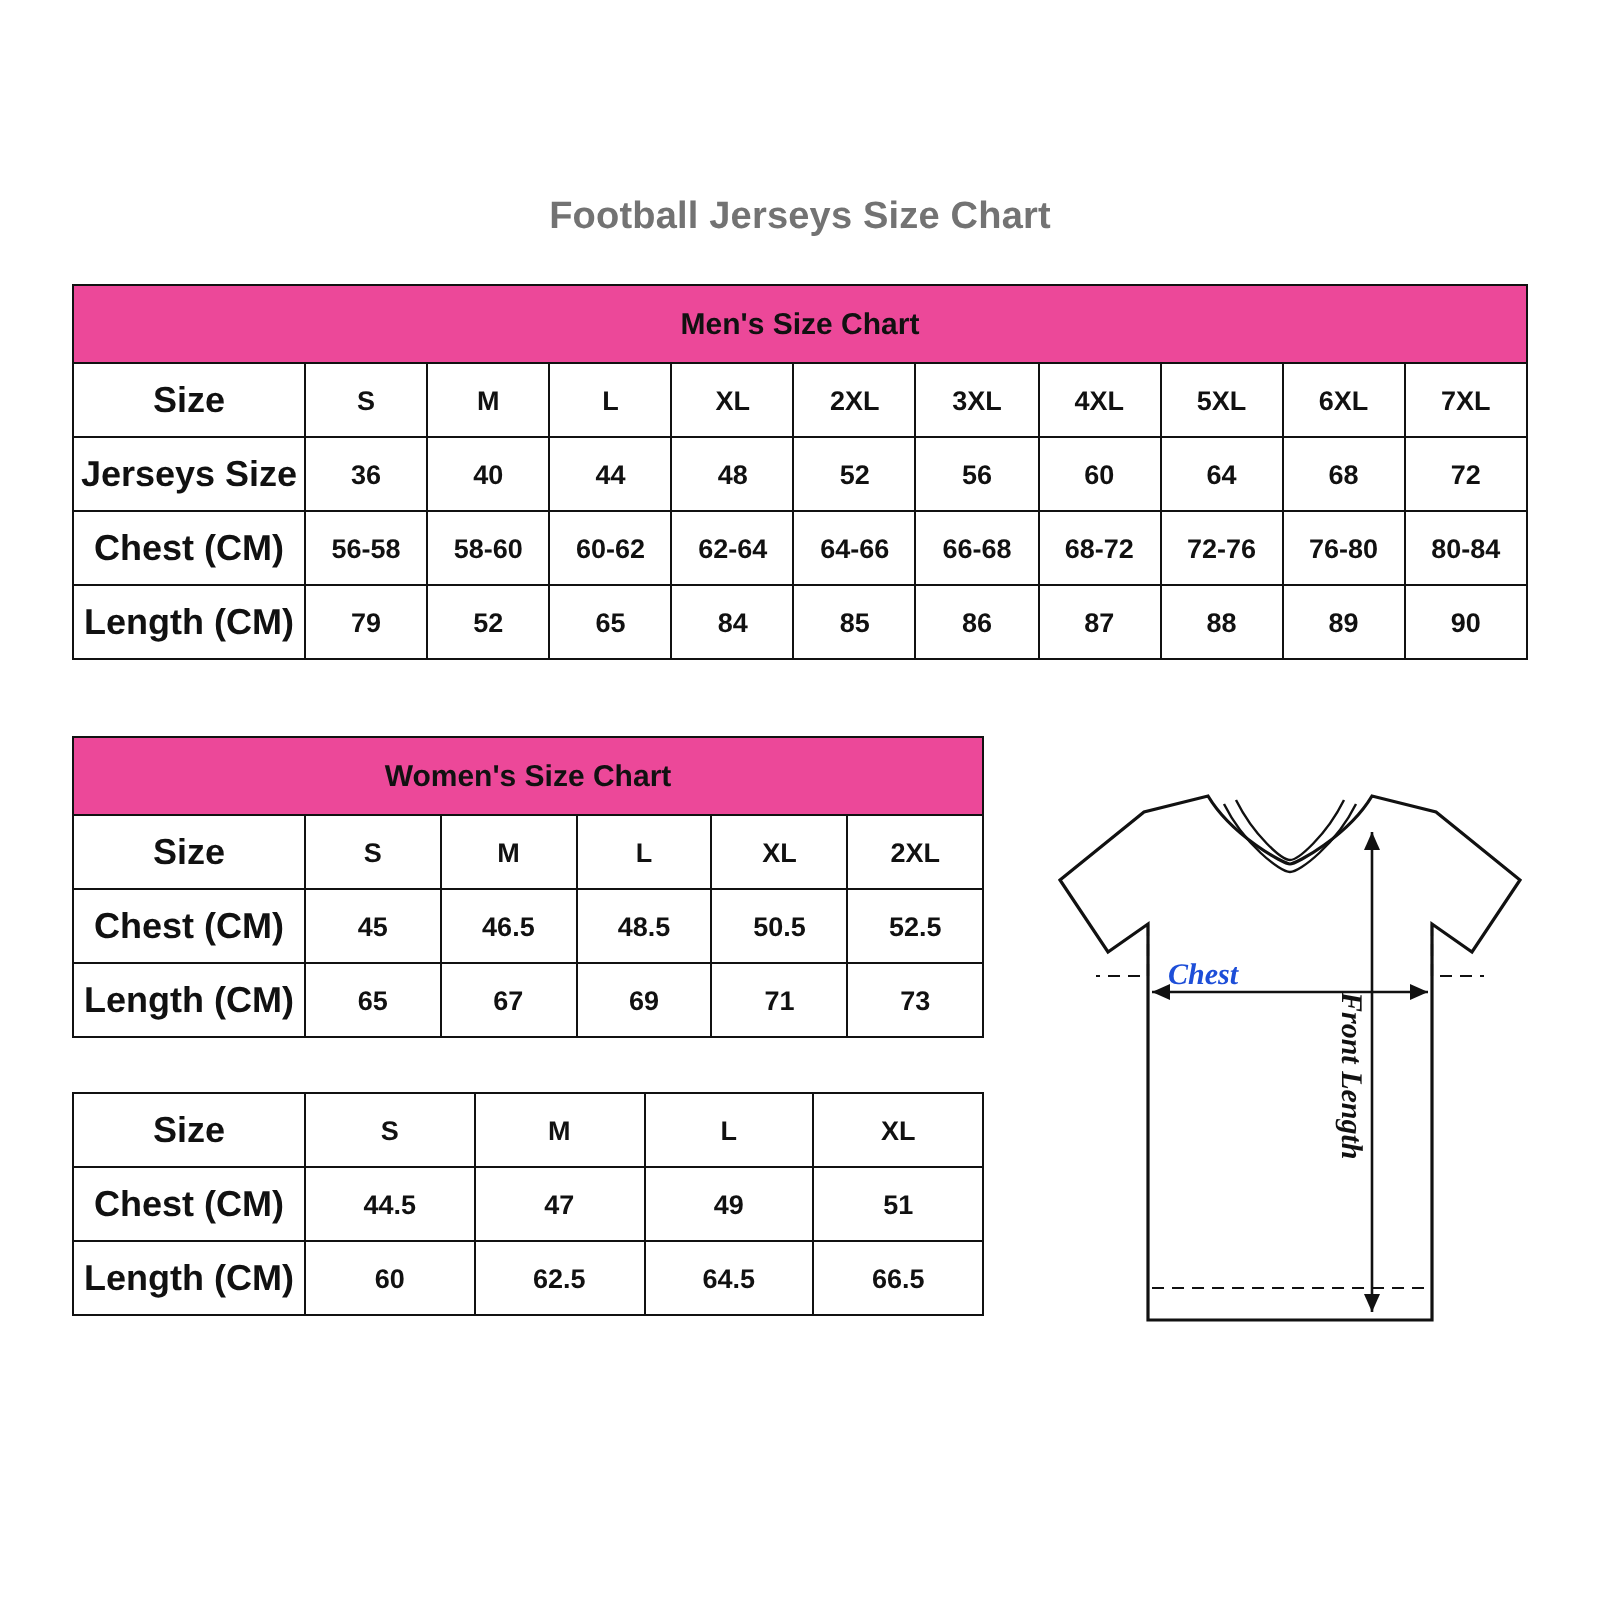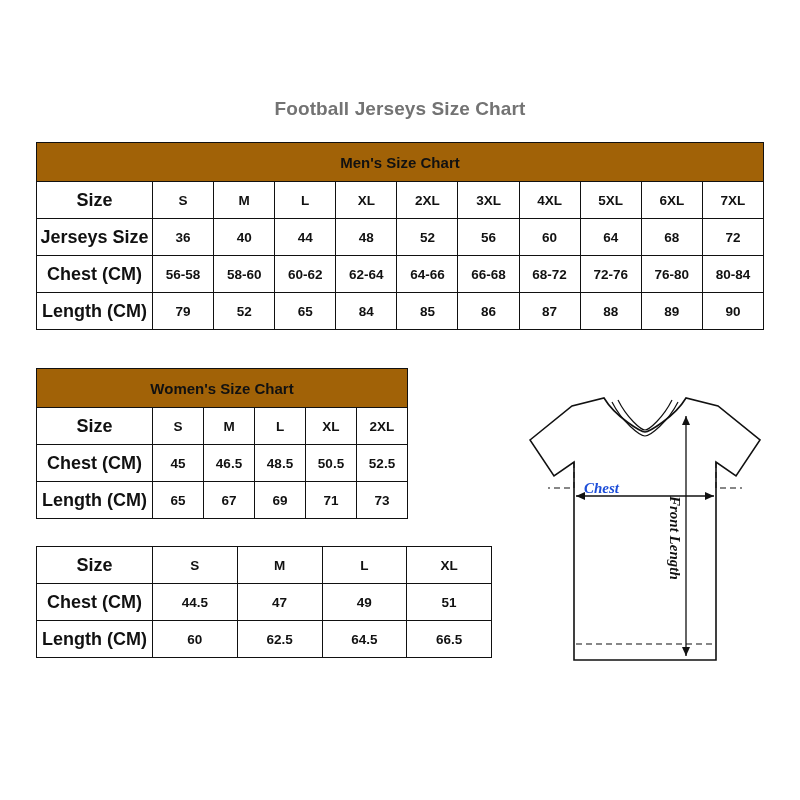--- a/index.html
+++ b/index.html
@@ -42,21 +42,21 @@
     border: 1px solid #111111;
     text-align: center;
     vertical-align: middle;
     font-size: 13.5px;
     font-weight: bold;
     color: #111111;
     padding: 0;
     height: 36px;
   }
   table.size-table .hdr-band {
-    background: #a16207;
+    background: #ec4899;
     font-size: 15px;
     font-weight: bold;
     height: 38px;
     margin-top: 21px;
   }
   table.size-table .rowlabel {
     font-size: 18px;
     margin-top: 40px;
   }
 
@@ -70,21 +70,21 @@
   #mens-wrap table { width: 728px; }
   #mens-wrap col.lbl { width: 116px; }
 
   
   #womens-wrap {
     position: absolute;
     left: 36px;
     top: 368px;
     width: 456px;
   }
-  #womens-wrap table { width: 372px; }
+  #womens-wrap table { width: 456px; }
   #womens-wrap col.lbl { width: 116px; }
 
   
   #youth-wrap {
     position: absolute;
     left: 36px;
     top: 546px;
     width: 456px;
   }
   #youth-wrap table { width: 456px; }

